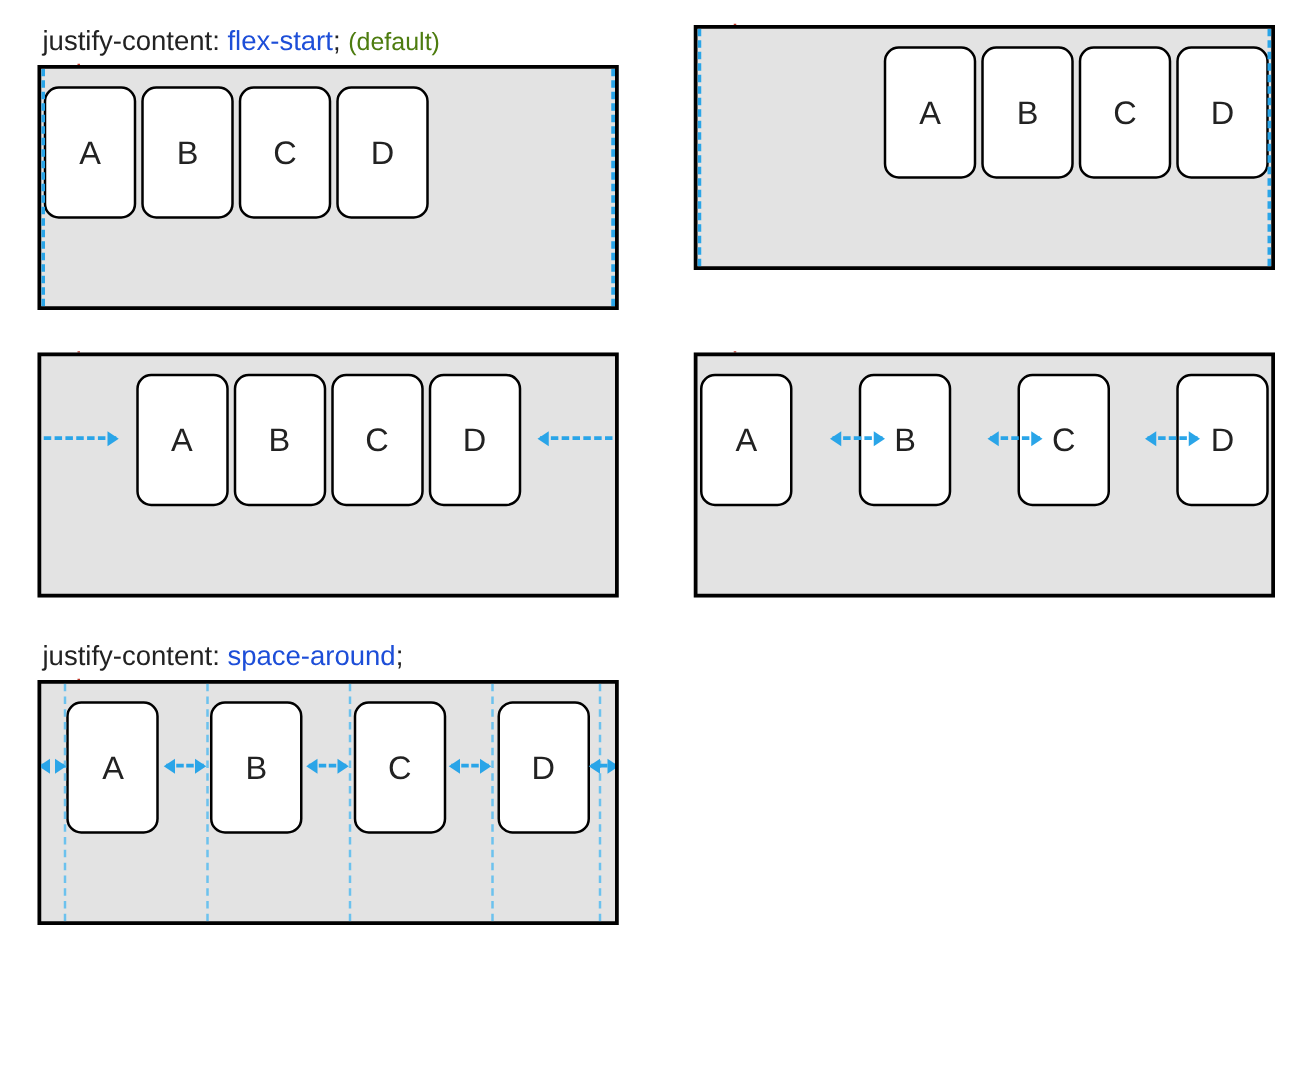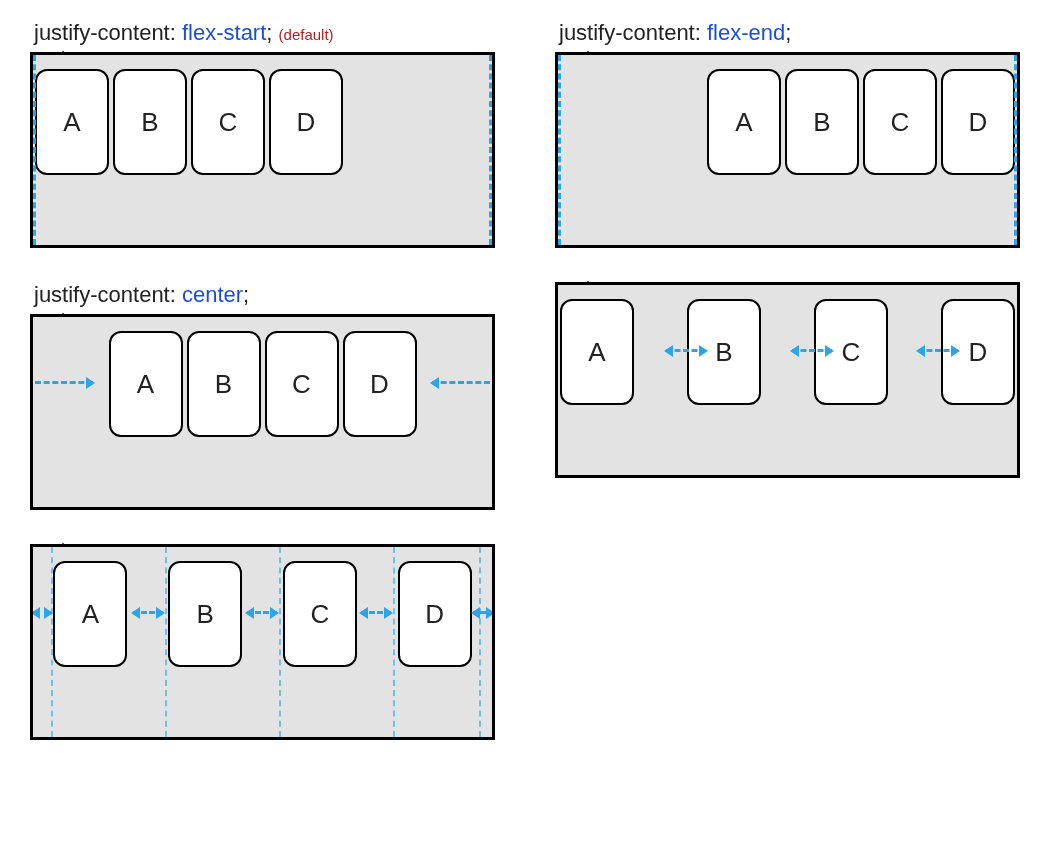--- a/index.html
+++ b/index.html
@@ -16,21 +16,21 @@
     column-gap: 60px;
     row-gap: 34px;
   }
   .cell { position: relative; }
   .label {
     font-size: 22px;
     margin: 0 0 6px 4px;
     color: #222;
   }
   .label .val { color: #1d4ed8; }
-  .label .note { font-size: 15px; color: #b91c1c; margin-top: 24px; }
+  .label .note { font-size: 20px; color: #4d7c0f; margin-top: 24px; }
   .tick {
     position: absolute;
     width: 2px; height: 10px;
     background: #c0392b;
     left: 32px;
     margin-top: -1px;
   }
   .container {
     width: 465px;
     height: 196px;
@@ -103,33 +103,31 @@
       <div class="container" style="justify-content: flex-start;">
         <div class="item">A</div>
         <div class="item">B</div>
         <div class="item">C</div>
         <div class="item">D</div>
         <div class="dash-edge left"></div>
         <div class="dash-edge right"></div>
       </div>
     </div>
     <div class="cell">
-      <div class="label"><span>justify-content: </span><span class="val">flex-end</span><span>;</span></div>
       <div class="tick"></div>
       <div class="container" style="justify-content: flex-end;">
         <div class="item">A</div>
         <div class="item">B</div>
         <div class="item">C</div>
         <div class="item">D</div>
         <div class="dash-edge left"></div>
         <div class="dash-edge right"></div>
       </div>
     </div>
     <div class="cell">
-      <div class="label"><span>justify-content: </span><span class="val">center</span><span>;</span></div>
       <div class="tick"></div>
       <div class="container" style="justify-content: center;">
         <div class="item">A</div>
         <div class="item">B</div>
         <div class="item">C</div>
         <div class="item">D</div>
         <div class="harrow ar-right" style="left: 2px; width: 58px;"></div>
         <div class="harrow ar-left" style="right: 2px; width: 58px;"></div>
       </div>
     </div>
@@ -139,20 +137,21 @@
         <div class="item">A</div>
         <div class="item">B</div>
         <div class="item">C</div>
         <div class="item">D</div>
         <div class="harrow both" style="left: 108px; width: 40px;"></div>
         <div class="harrow both" style="left: 234px; width: 40px;"></div>
         <div class="harrow both" style="left: 360px; width: 40px;"></div>
       </div>
     </div>
     <div class="cell">
+      <div class="label"><span>justify-content: </span><span class="val">space-around</span><span>;</span></div>
       <div class="tick"></div>
       <div class="container" style="justify-content: space-around;">
         <div class="item">A</div>
         <div class="item">B</div>
         <div class="item">C</div>
         <div class="item">D</div>
         <div class="vguide" style="left: 18px;"></div>
         <div class="vguide" style="left: 132px;"></div>
         <div class="vguide" style="left: 246px;"></div>
         <div class="vguide" style="left: 360px;"></div>

